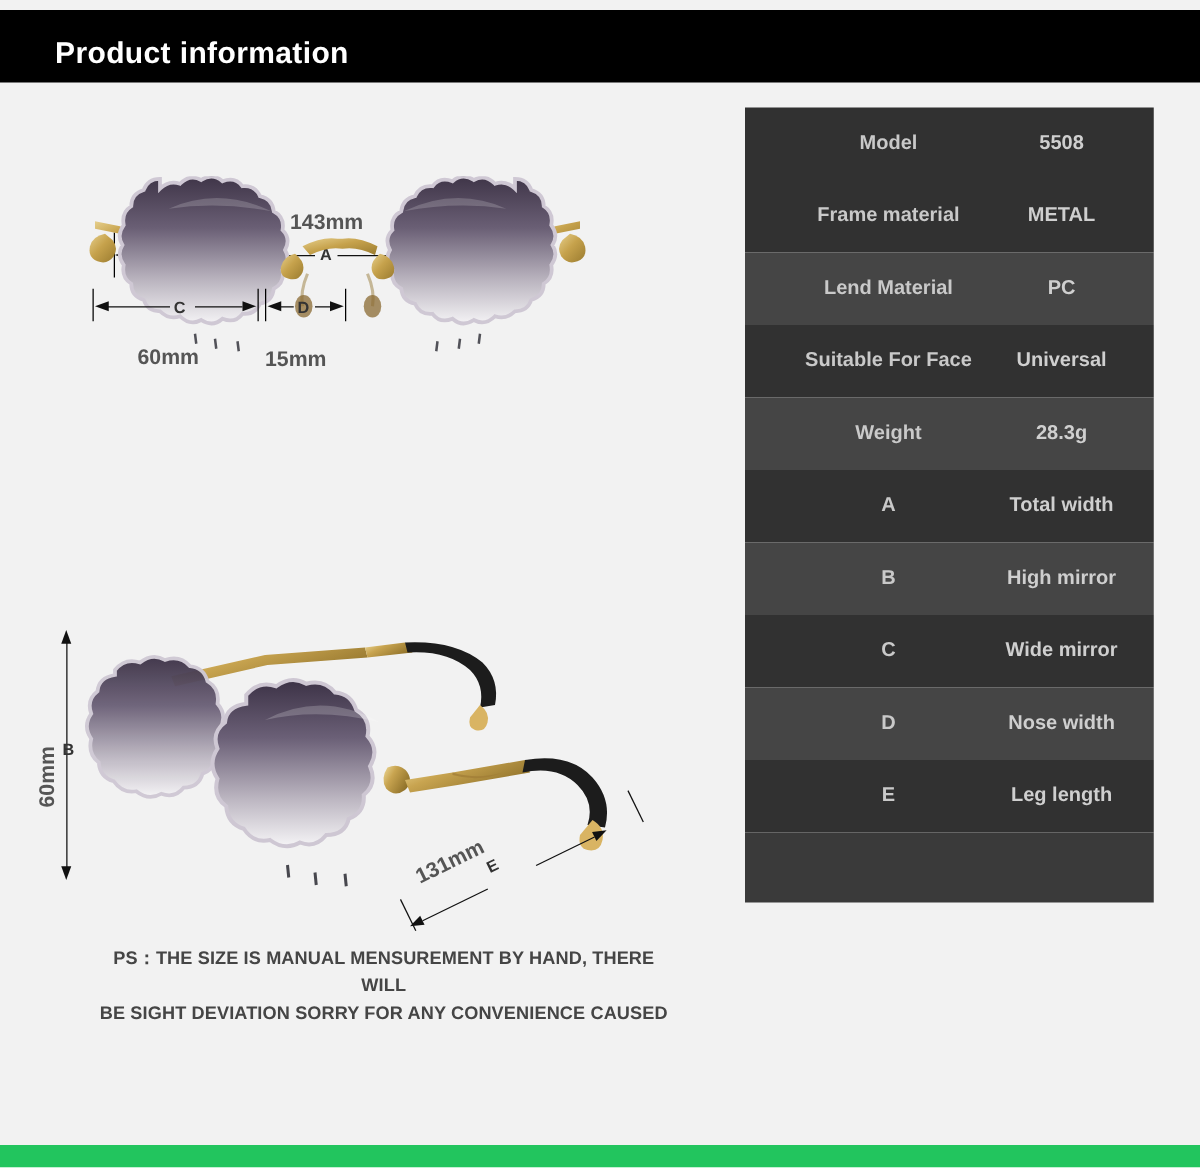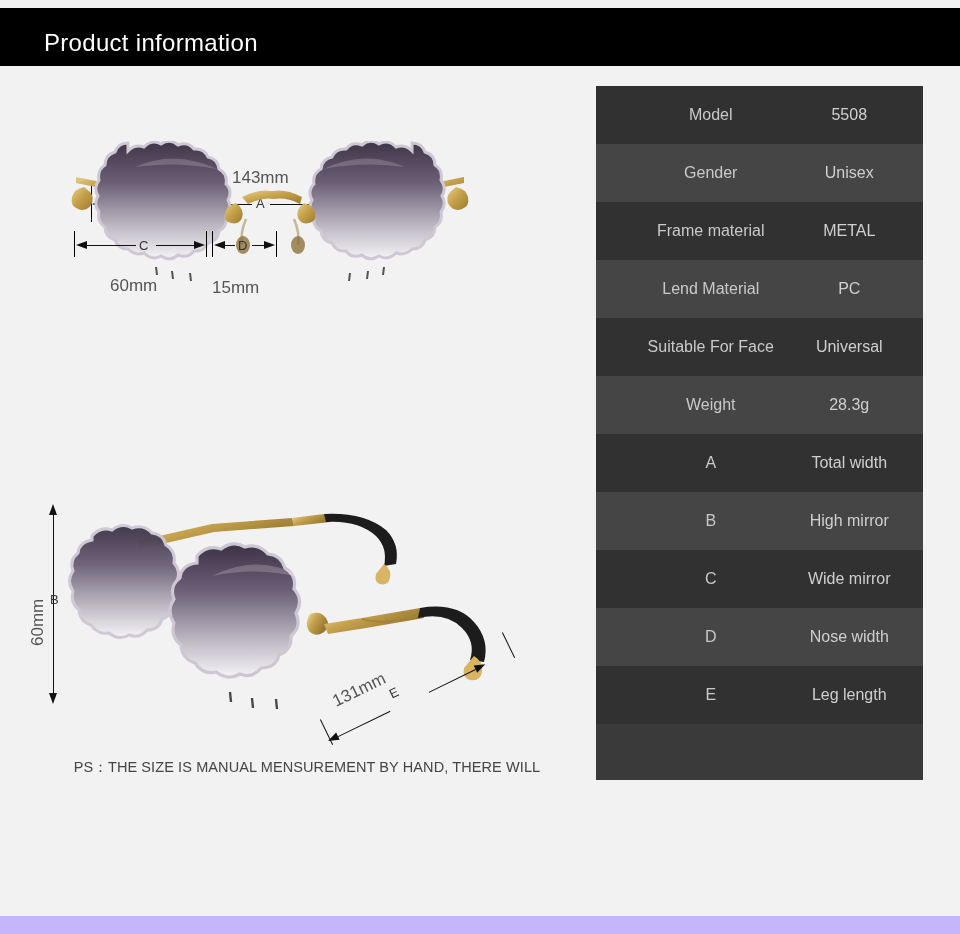--- a/index.html
+++ b/index.html
@@ -7,22 +7,23 @@
     padding: 0;
     background: #ffffff;
   }
   body {
     font-family: "Liberation Sans", sans-serif;
   }
   .page {
     position: relative;
     width: 960px;
     height: 934px;
-    background: #c4b5fd;
+    background: #22c55e;
     overflow: hidden;
+    font-weight: bold;
   }
   .bg-panel {
     position: absolute;
     left: 0;
     top: 0;
     width: 960px;
     height: 916px;
     background: #f2f2f2;
   }
   
@@ -361,31 +362,28 @@
         <div class="arrow-head-r" style="left:164px; top:-4px;"></div>
       </div>
       <div class="tick" style="left:327px; top:660px; height:0px;"></div>
 
       <div style="position:absolute; left:326px; top:322px; width:1.4px; height:28px; background:#111111; transform: rotate(-26deg);"></div>
       <div style="position:absolute; left:508px; top:235px; width:1.4px; height:28px; background:#111111; transform: rotate(-26deg);"></div>
     </div>
 
     <div class="ps-note">
       <div>PS：THE SIZE IS MANUAL MENSUREMENT BY HAND, THERE WILL</div>
+      <div>BE SIGHT DEVIATION SORRY FOR ANY CONVENIENCE CAUSED</div>
     </div>
   </div>
 
   <div class="spec-table">
     <div class="spec-row odd">
       <div class="spec-key">Model</div>
       <div class="spec-val">5508</div>
-    </div>
-    <div class="spec-row even">
-      <div class="spec-key">Gender</div>
-      <div class="spec-val">Unisex</div>
     </div>
     <div class="spec-row odd">
       <div class="spec-key">Frame material</div>
       <div class="spec-val">METAL</div>
     </div>
     <div class="spec-row even">
       <div class="spec-key">Lend Material</div>
       <div class="spec-val">PC</div>
     </div>
     <div class="spec-row odd">

